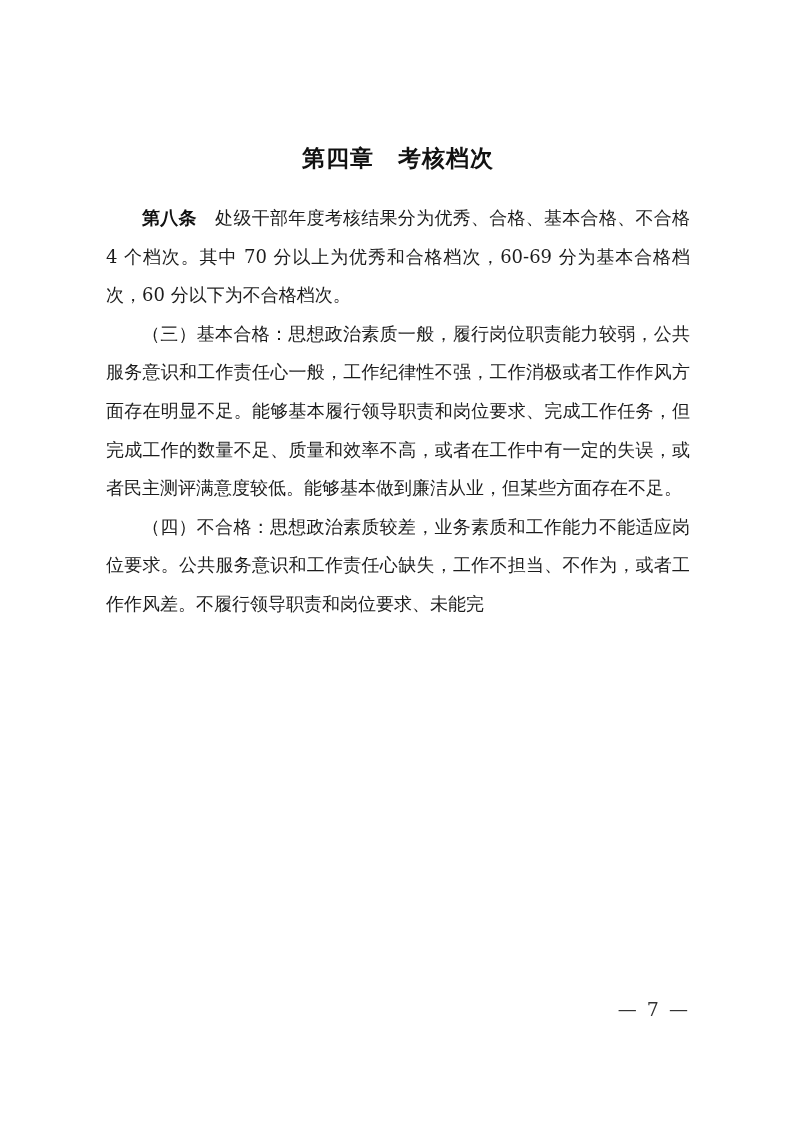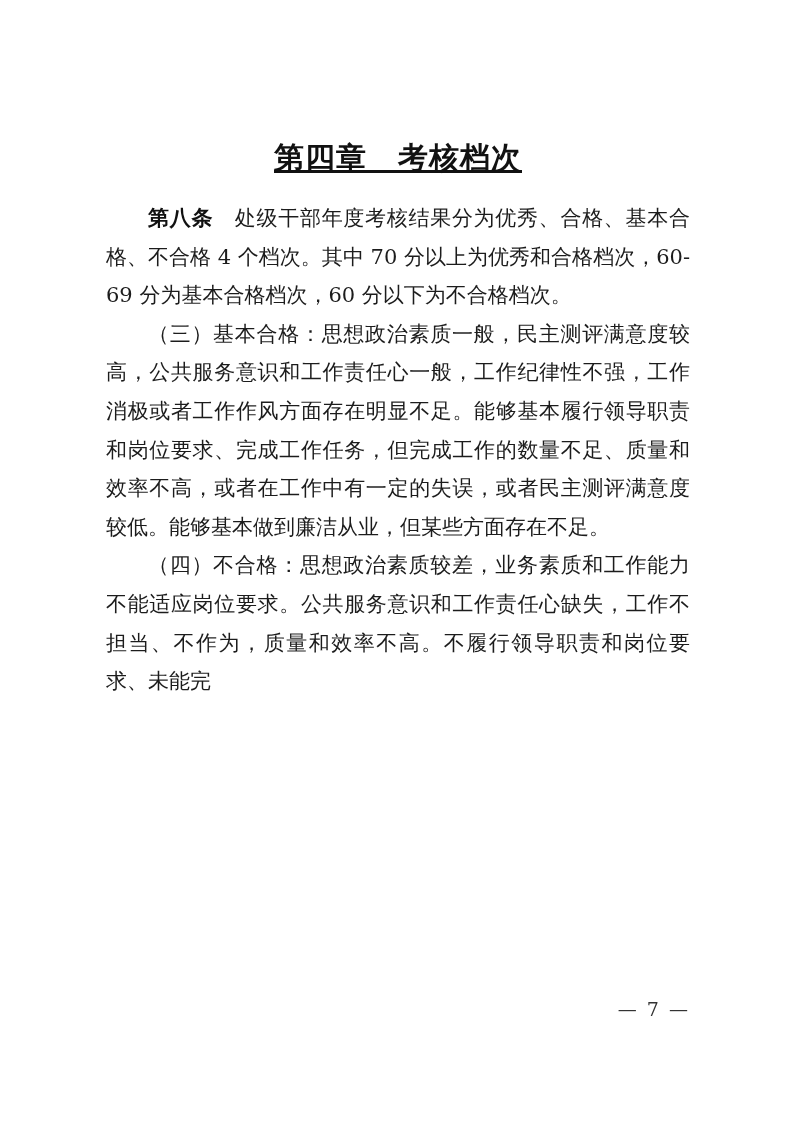--- a/index.html
+++ b/index.html
@@ -17,31 +17,30 @@
   }
   .content {
     position: absolute;
     left: 106px;
     top: 143px;
     width: 584px;
   }
   .chapter-title {
     font-family: "DejaVu Sans", "Liberation Sans", sans-serif;
     font-weight: bold;
-    font-size: 30px;
+    font-size: 23px;
     line-height: 30px;
     text-align: center;
     letter-spacing: 1px;
     margin: 0 0 26px 0;
     color: #111111;
-    text-decoration: underline;
   }
   .body-text {
     font-family: "DejaVu Serif", "Liberation Serif", serif;
-    font-size: 21px;
+    font-size: 18px;
     line-height: 38.6px;
     text-align: justify;
     text-justify: inter-ideograph;
     color: #1c1c1c;
   }
   .body-text p {
     margin: 0;
     text-indent: 2em;
   }
   .article-label {
@@ -66,21 +65,21 @@
   <div class="content">
 
     <h1 class="chapter-title">第四章　考核档次</h1>
 
     <div class="body-text">
 
       <p><span class="article-label">第八条</span><span>　处级干部年度考核结果分为优秀、合格、基本合格、不合格 4 个档次。其中 70 分以上为优秀和合格档次，60-69 分为基本合格档次，60 分以下为不合格档次。</span></p>
 
 
 
-      <p>（三）基本合格：思想政治素质一般，民主测评满意度较高，公共服务意识和工作责任心一般，工作纪律性不强，工作消极或者工作作风方面存在明显不足。能够基本履行领导职责和岗位要求、完成工作任务，但完成工作的数量不足、质量和效率不高，或者在工作中有一定的失误，或者民主测评满意度较低。能够基本做到廉洁从业，但某些方面存在不足。</p>
+      <p>（三）基本合格：思想政治素质一般，履行岗位职责能力较弱，公共服务意识和工作责任心一般，工作纪律性不强，工作消极或者工作作风方面存在明显不足。能够基本履行领导职责和岗位要求、完成工作任务，但完成工作的数量不足、质量和效率不高，或者在工作中有一定的失误，或者民主测评满意度较低。能够基本做到廉洁从业，但某些方面存在不足。</p>
 
-      <p>（四）不合格：思想政治素质较差，业务素质和工作能力不能适应岗位要求。公共服务意识和工作责任心缺失，工作不担当、不作为，质量和效率不高。不履行领导职责和岗位要求、未能完</p>
+      <p>（四）不合格：思想政治素质较差，业务素质和工作能力不能适应岗位要求。公共服务意识和工作责任心缺失，工作不担当、不作为，或者工作作风差。不履行领导职责和岗位要求、未能完</p>
 
     </div>
   </div>
 
   <div class="page-number">— 7 —</div>
 </div>
 
 </body></html>

